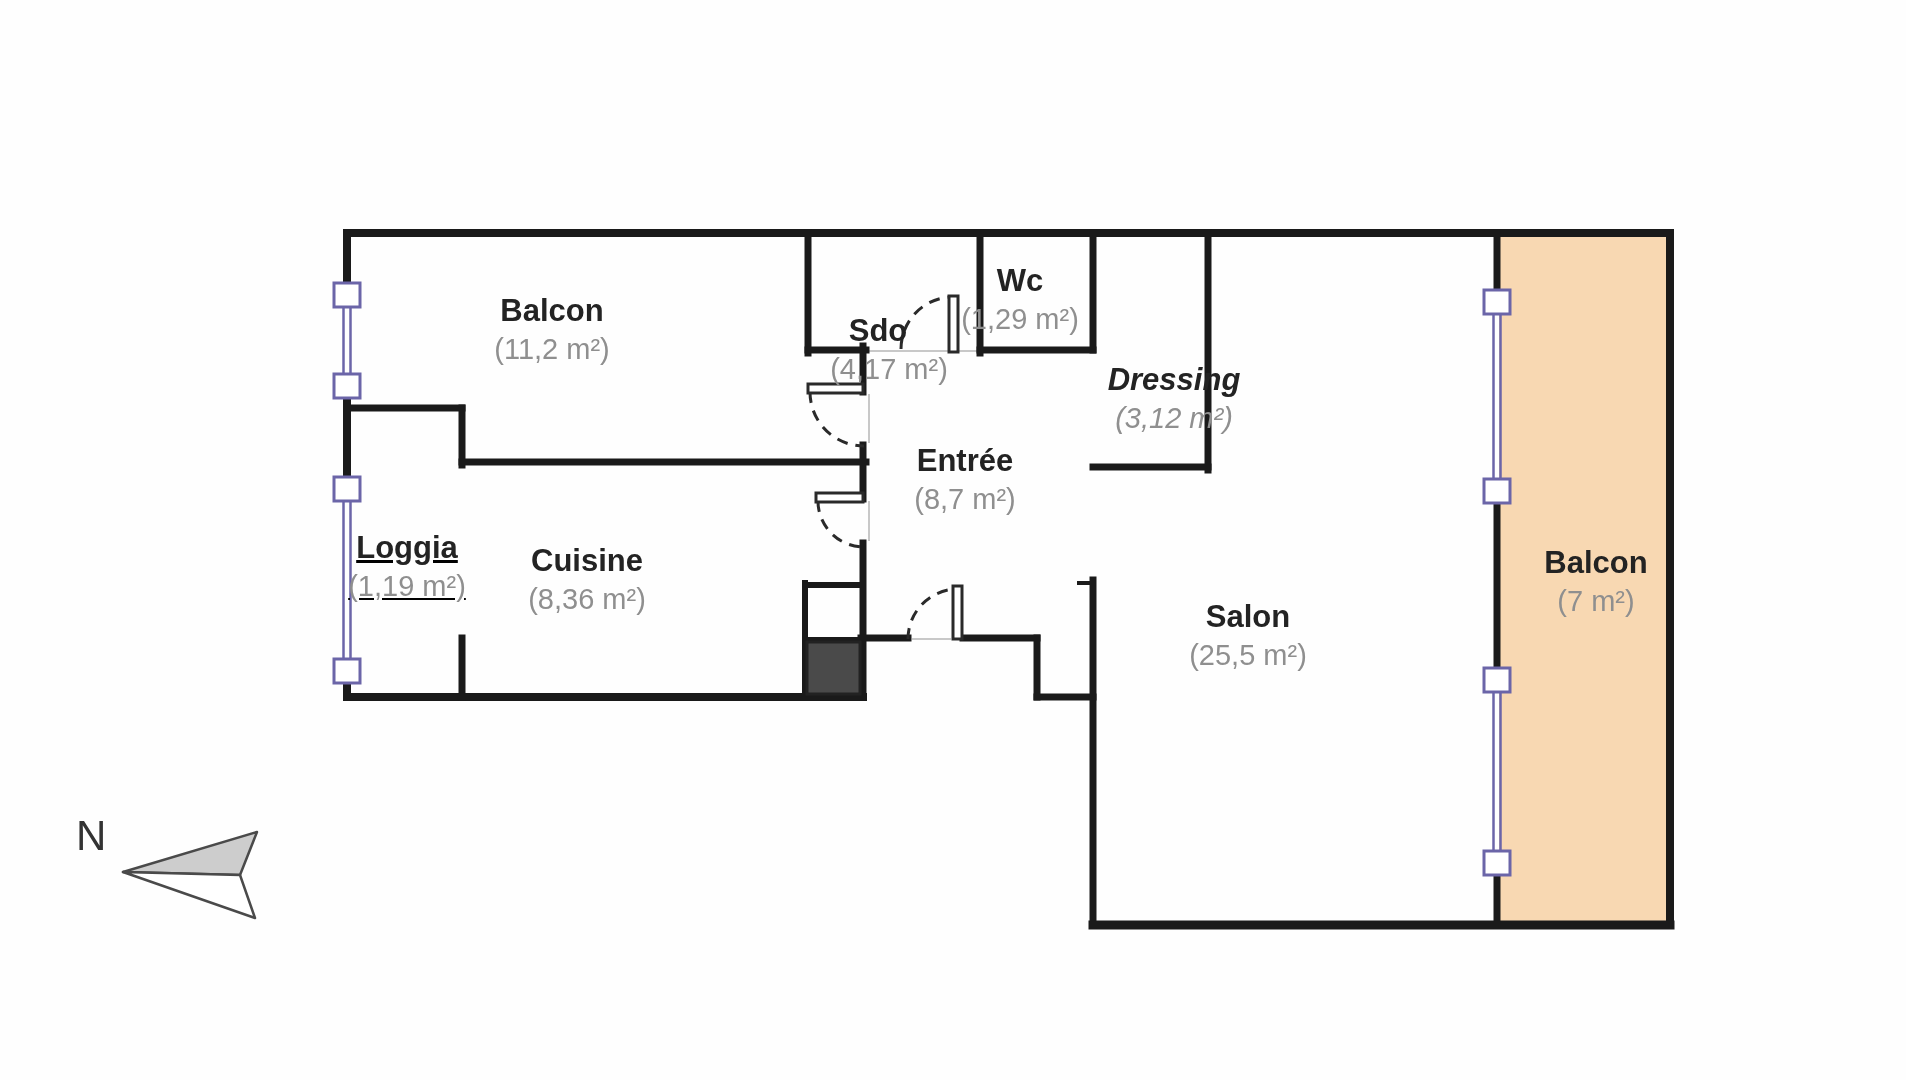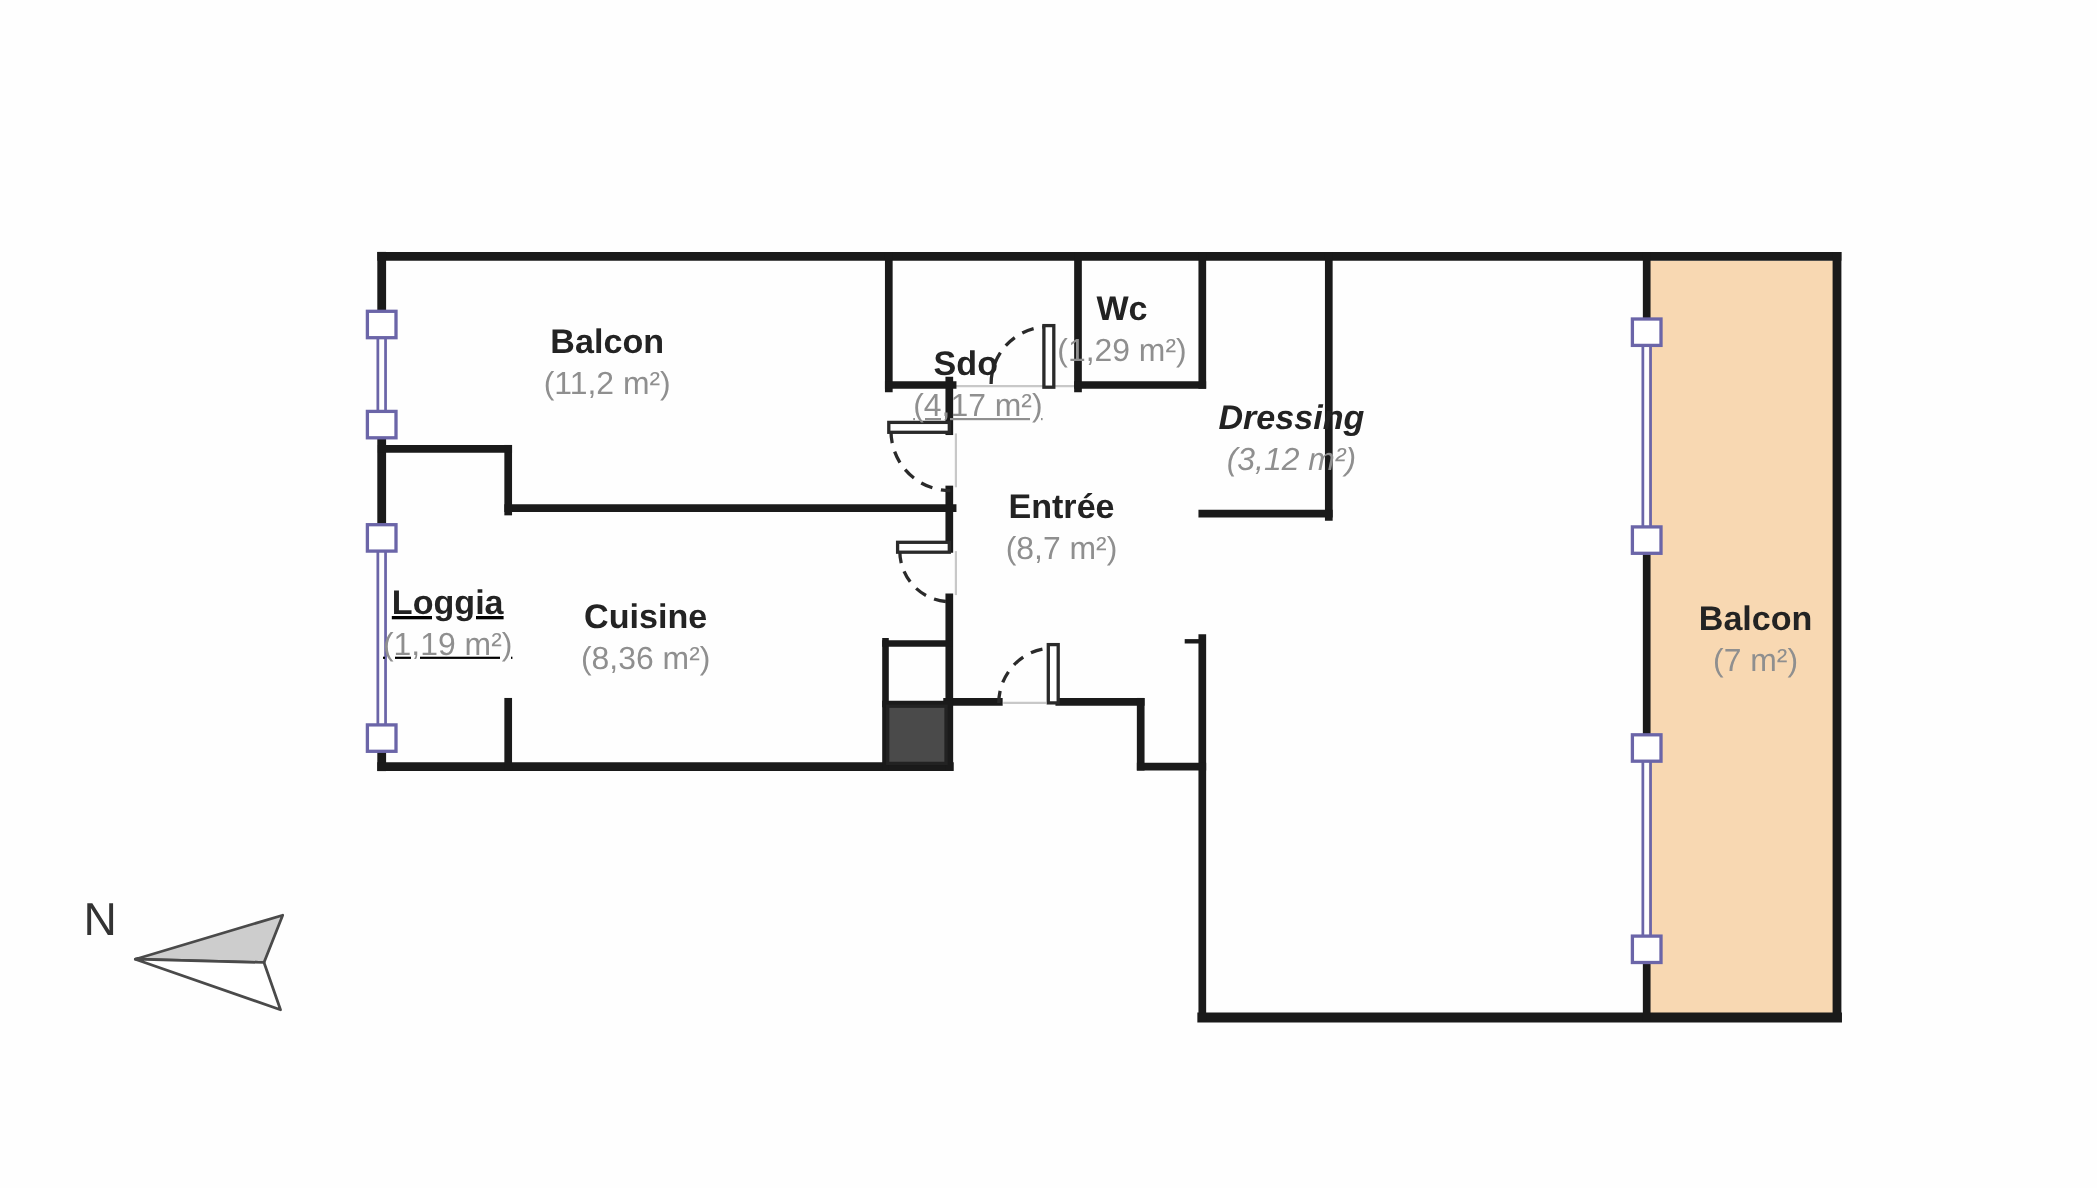--- a/index.html
+++ b/index.html
@@ -125,21 +125,21 @@
 
   <div class="compass-n">N</div>
 
   <div class="room-label" style="left:552px;top:330px;">
     <div class="room-name">Balcon</div>
     <div class="room-area">(11,2 m²)</div>
   </div>
 
   <div class="room-label" style="left:878px;top:304px;margin-top:46px;">
     <div class="room-name">Sdo</div>
-    <div class="room-area" style="margin-left:22px;text-decoration:underline;">(4,17 m²)</div>
+    <div class="room-area" style="margin-left:22px;">(4,17 m²)</div>
   </div>
 
   <div class="room-label" style="left:1020px;top:300px;">
     <div class="room-name">Wc</div>
     <div class="room-area">(1,29 m²)</div>
   </div>
 
   <div class="room-label" style="left:1174px;top:399px;font-style:italic;">
     <div class="room-name">Dressing</div>
     <div class="room-area">(3,12 m²)</div>
@@ -153,19 +153,23 @@
   <div class="room-label" style="left:407px;top:567px;text-decoration:underline;">
     <div class="room-name">Loggia</div>
     <div class="room-area">(1,19 m²)</div>
   </div>
 
   <div class="room-label" style="left:587px;top:580px;">
     <div class="room-name">Cuisine</div>
     <div class="room-area">(8,36 m²)</div>
   </div>
 
+  <div class="room-label" style="left:1248px;top:636px;">
+    <div class="room-name">Salon</div>
+    <div class="room-area">(25,5 m²)</div>
+  </div>
 
   <div class="room-label" style="left:1596px;top:554px;margin-top:28px;">
     <div class="room-name">Balcon</div>
     <div class="room-area">(7 m²)</div>
   </div>
 
 </div>
 
 </body></html>

